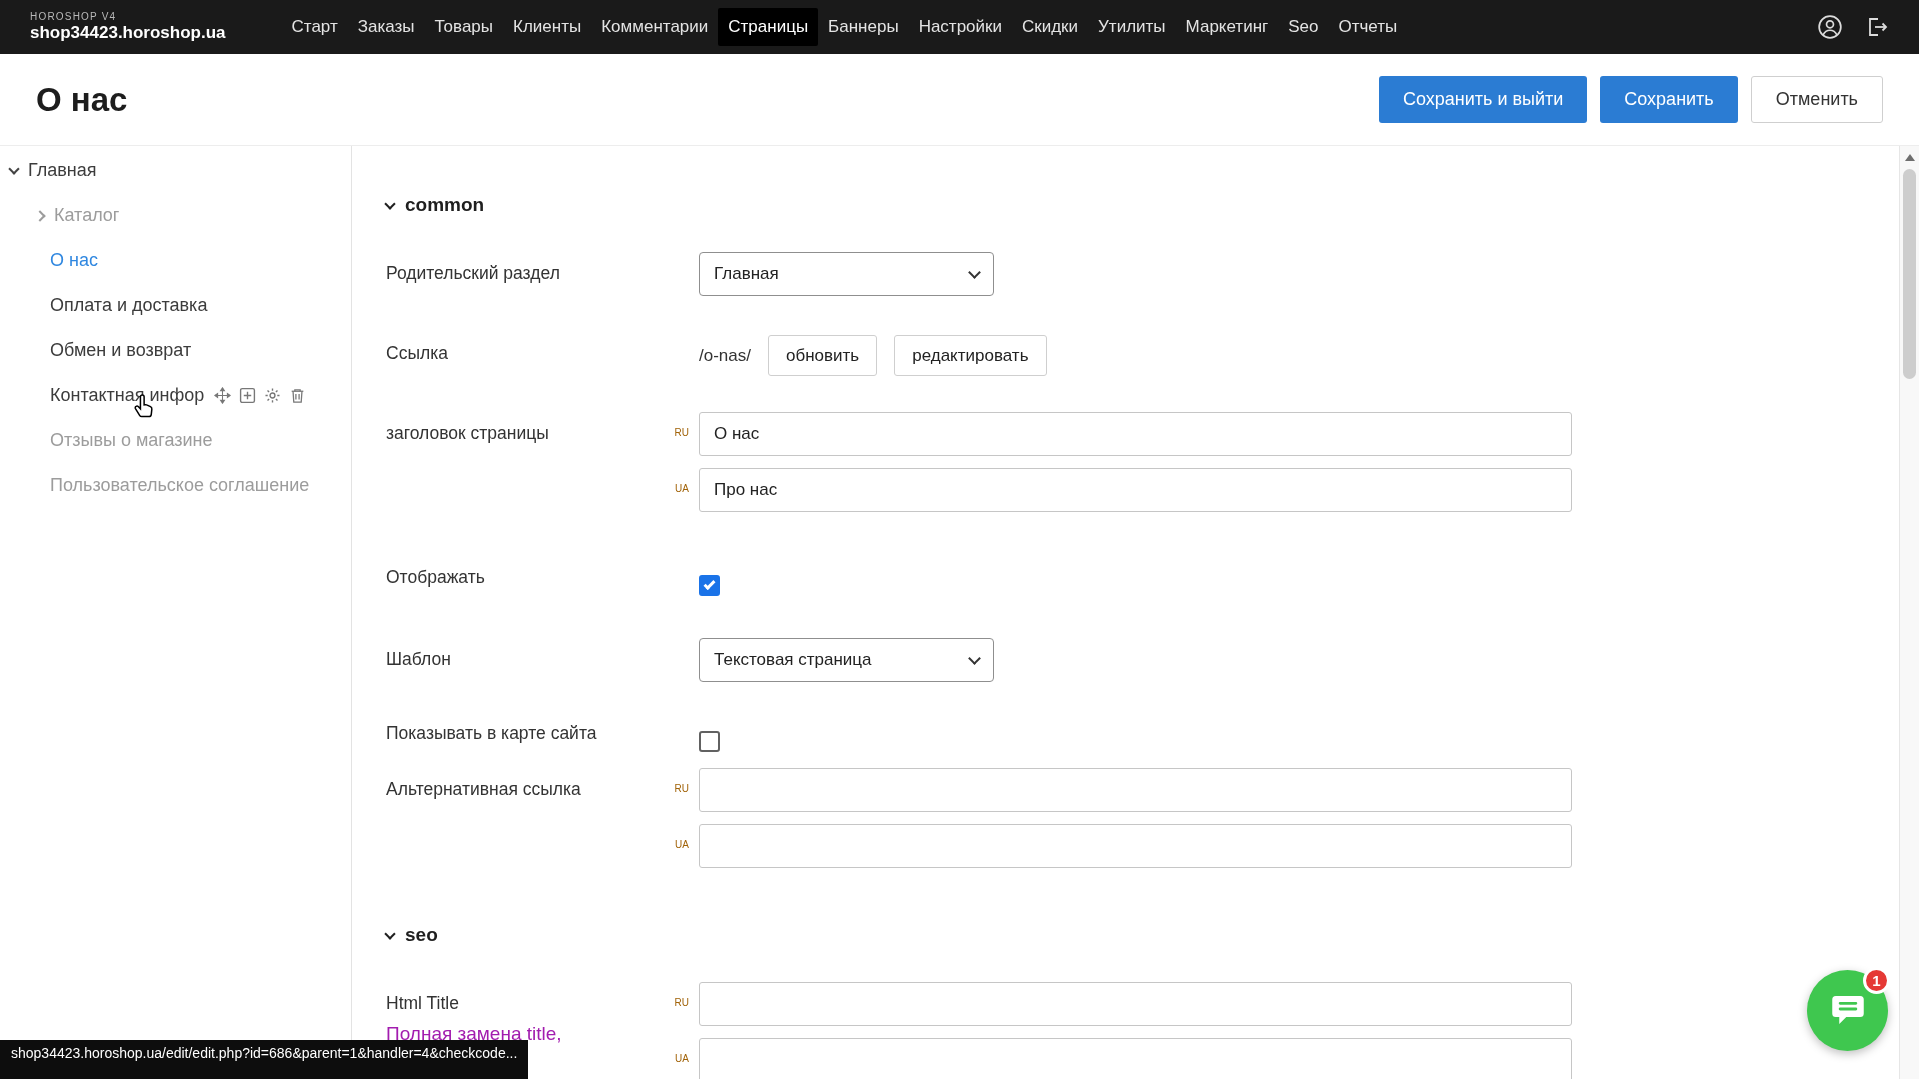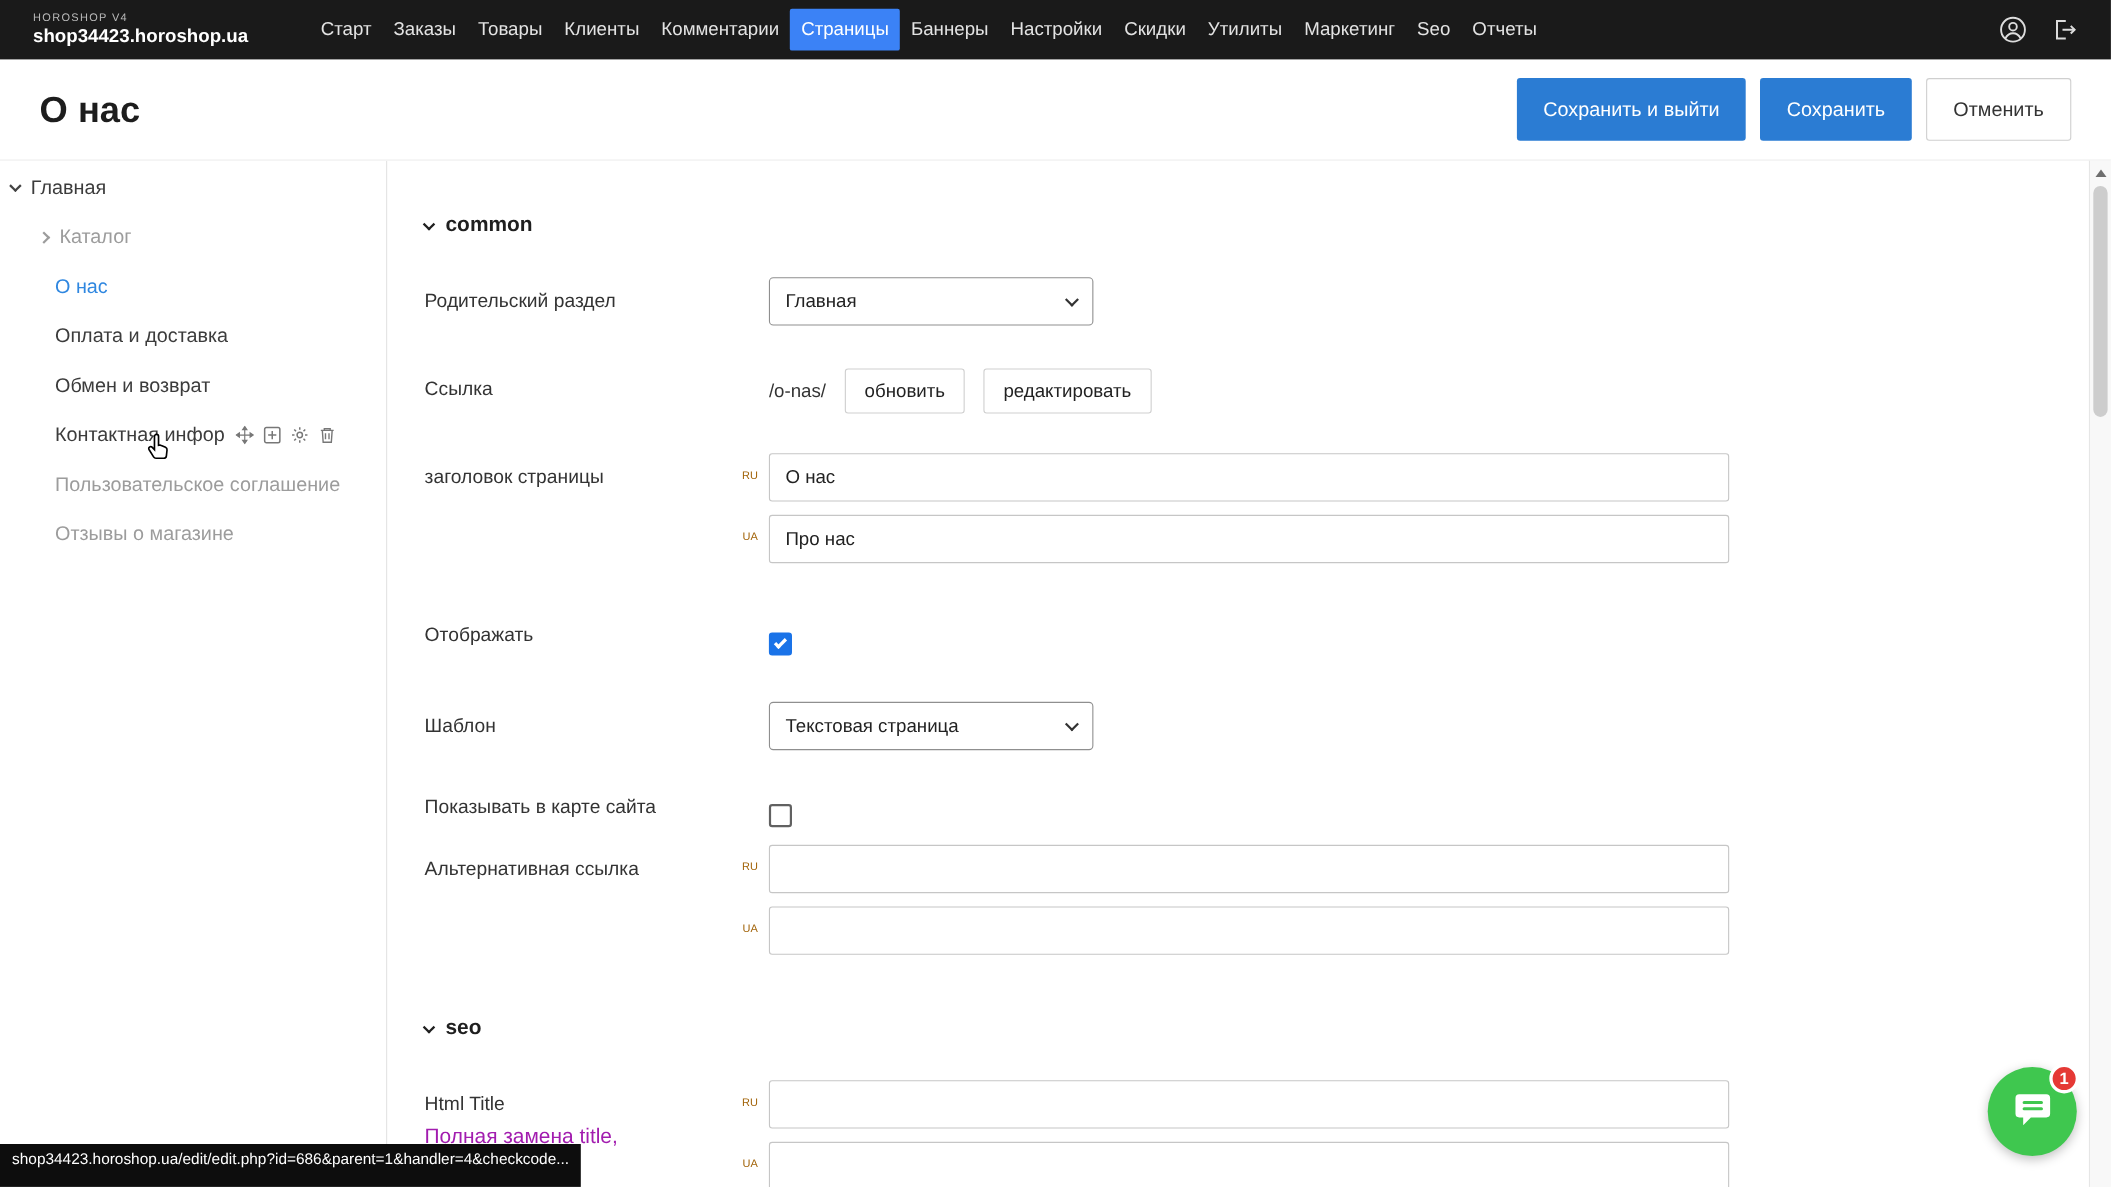--- a/index.html
+++ b/index.html
@@ -8,30 +8,30 @@
 
   
   .topnav{position:absolute;top:0;left:0;right:0;height:54px;background:#1a1a1a;
     display:flex;align-items:center;z-index:30}
   .logo{margin-left:30px;margin-right:56px;line-height:1.15;cursor:pointer}
   .logo-top{font-size:10px;letter-spacing:1.2px;color:#b9b9b9}
   .logo-domain{font-size:17px;font-weight:bold;color:#fff}
   .nav-items{display:flex;align-items:center}
   .nav-item{padding:9px 10px;font-size:17px;color:#e3e3e3;border-radius:2px;
     cursor:pointer;white-space:nowrap}
-  .nav-item.active{background:#3b82f6;color:#fff}
+  .nav-item.active{background:#000000;color:#fff}
   .nav-right{margin-left:auto;display:flex;align-items:center;gap:22px;margin-right:30px}
   .nav-right .icon-btn{cursor:pointer;display:flex}
 
   
   .page-header{position:absolute;top:54px;left:0;right:0;height:92px;background:#fff;
     display:flex;align-items:center;border-bottom:1px solid #ededed;z-index:20}
   .page-title{margin-left:36px;font-size:33px;color:#1d1d1d}
   .header-actions{margin-left:auto;margin-right:36px;display:flex;gap:13px}
-  .btn{height:57px;padding:0 24px;font-size:18px;border-radius:3px;border:none;
+  .btn{height:47px;padding:0 24px;font-size:18px;border-radius:3px;border:none;
     cursor:pointer;font-family:inherit}
   .btn-primary{background:#2b7cd3;color:#fff}
   .btn-secondary{background:#fff;color:#333;border:1px solid #cfcfcf}
 
   
   .bodywrap{position:absolute;top:146px;bottom:0;left:0;right:0;display:flex}
 
   
   .sidebar{width:352px;min-width:352px;border-right:1px solid #e3e3e3;
     padding-top:2px;position:relative}
@@ -208,24 +208,24 @@
           <svg width="17" height="17" viewBox="0 0 16 16" fill="none" stroke="#777" stroke-width="1.2">
             <path d="M2.5 4h11"></path>
               <path d="M5.5 4V2.6h5V4"></path>
               <path d="M3.8 4l.7 10.2h7L12.2 4"></path>
             <path d="M6.5 6.5v5.2M9.5 6.5v5.2"></path>
           </svg>
         </span>
       </span>
     </div>
     <div class="tree-row child grey">
+      <span>Отзывы о магазине</span>
+    </div>
+    <div class="tree-row child grey">
       <span>Пользовательское соглашение</span>
-    </div>
-    <div class="tree-row child grey">
-      <span>Отзывы о магазине</span>
     </div>
 
     <span class="cursor-hand">
       <svg width="28" height="30" viewBox="0 0 24 26">
         <path d="M10.5 2.5c.9 0 1.6.7 1.6 1.6v7l.8-.1c.5-.1 1 0 1.4.2l3.3 1.5c.8.4 1.3 1.2 1.2 2.1l-.5 4.6c-.1 1.1-1 1.9-2.1 1.9h-6.1c-.8 0-1.5-.4-1.9-1.1l-3.6-5.8c-.4-.7-.2-1.6.5-2 .6-.4 1.4-.3 1.9.2l1.9 2V4.1c0-.9.7-1.6 1.6-1.6z" fill="#fff" stroke="#000" stroke-width="1.3"></path>
       </svg>
     </span>
   </aside>
 
   <main class="content">

